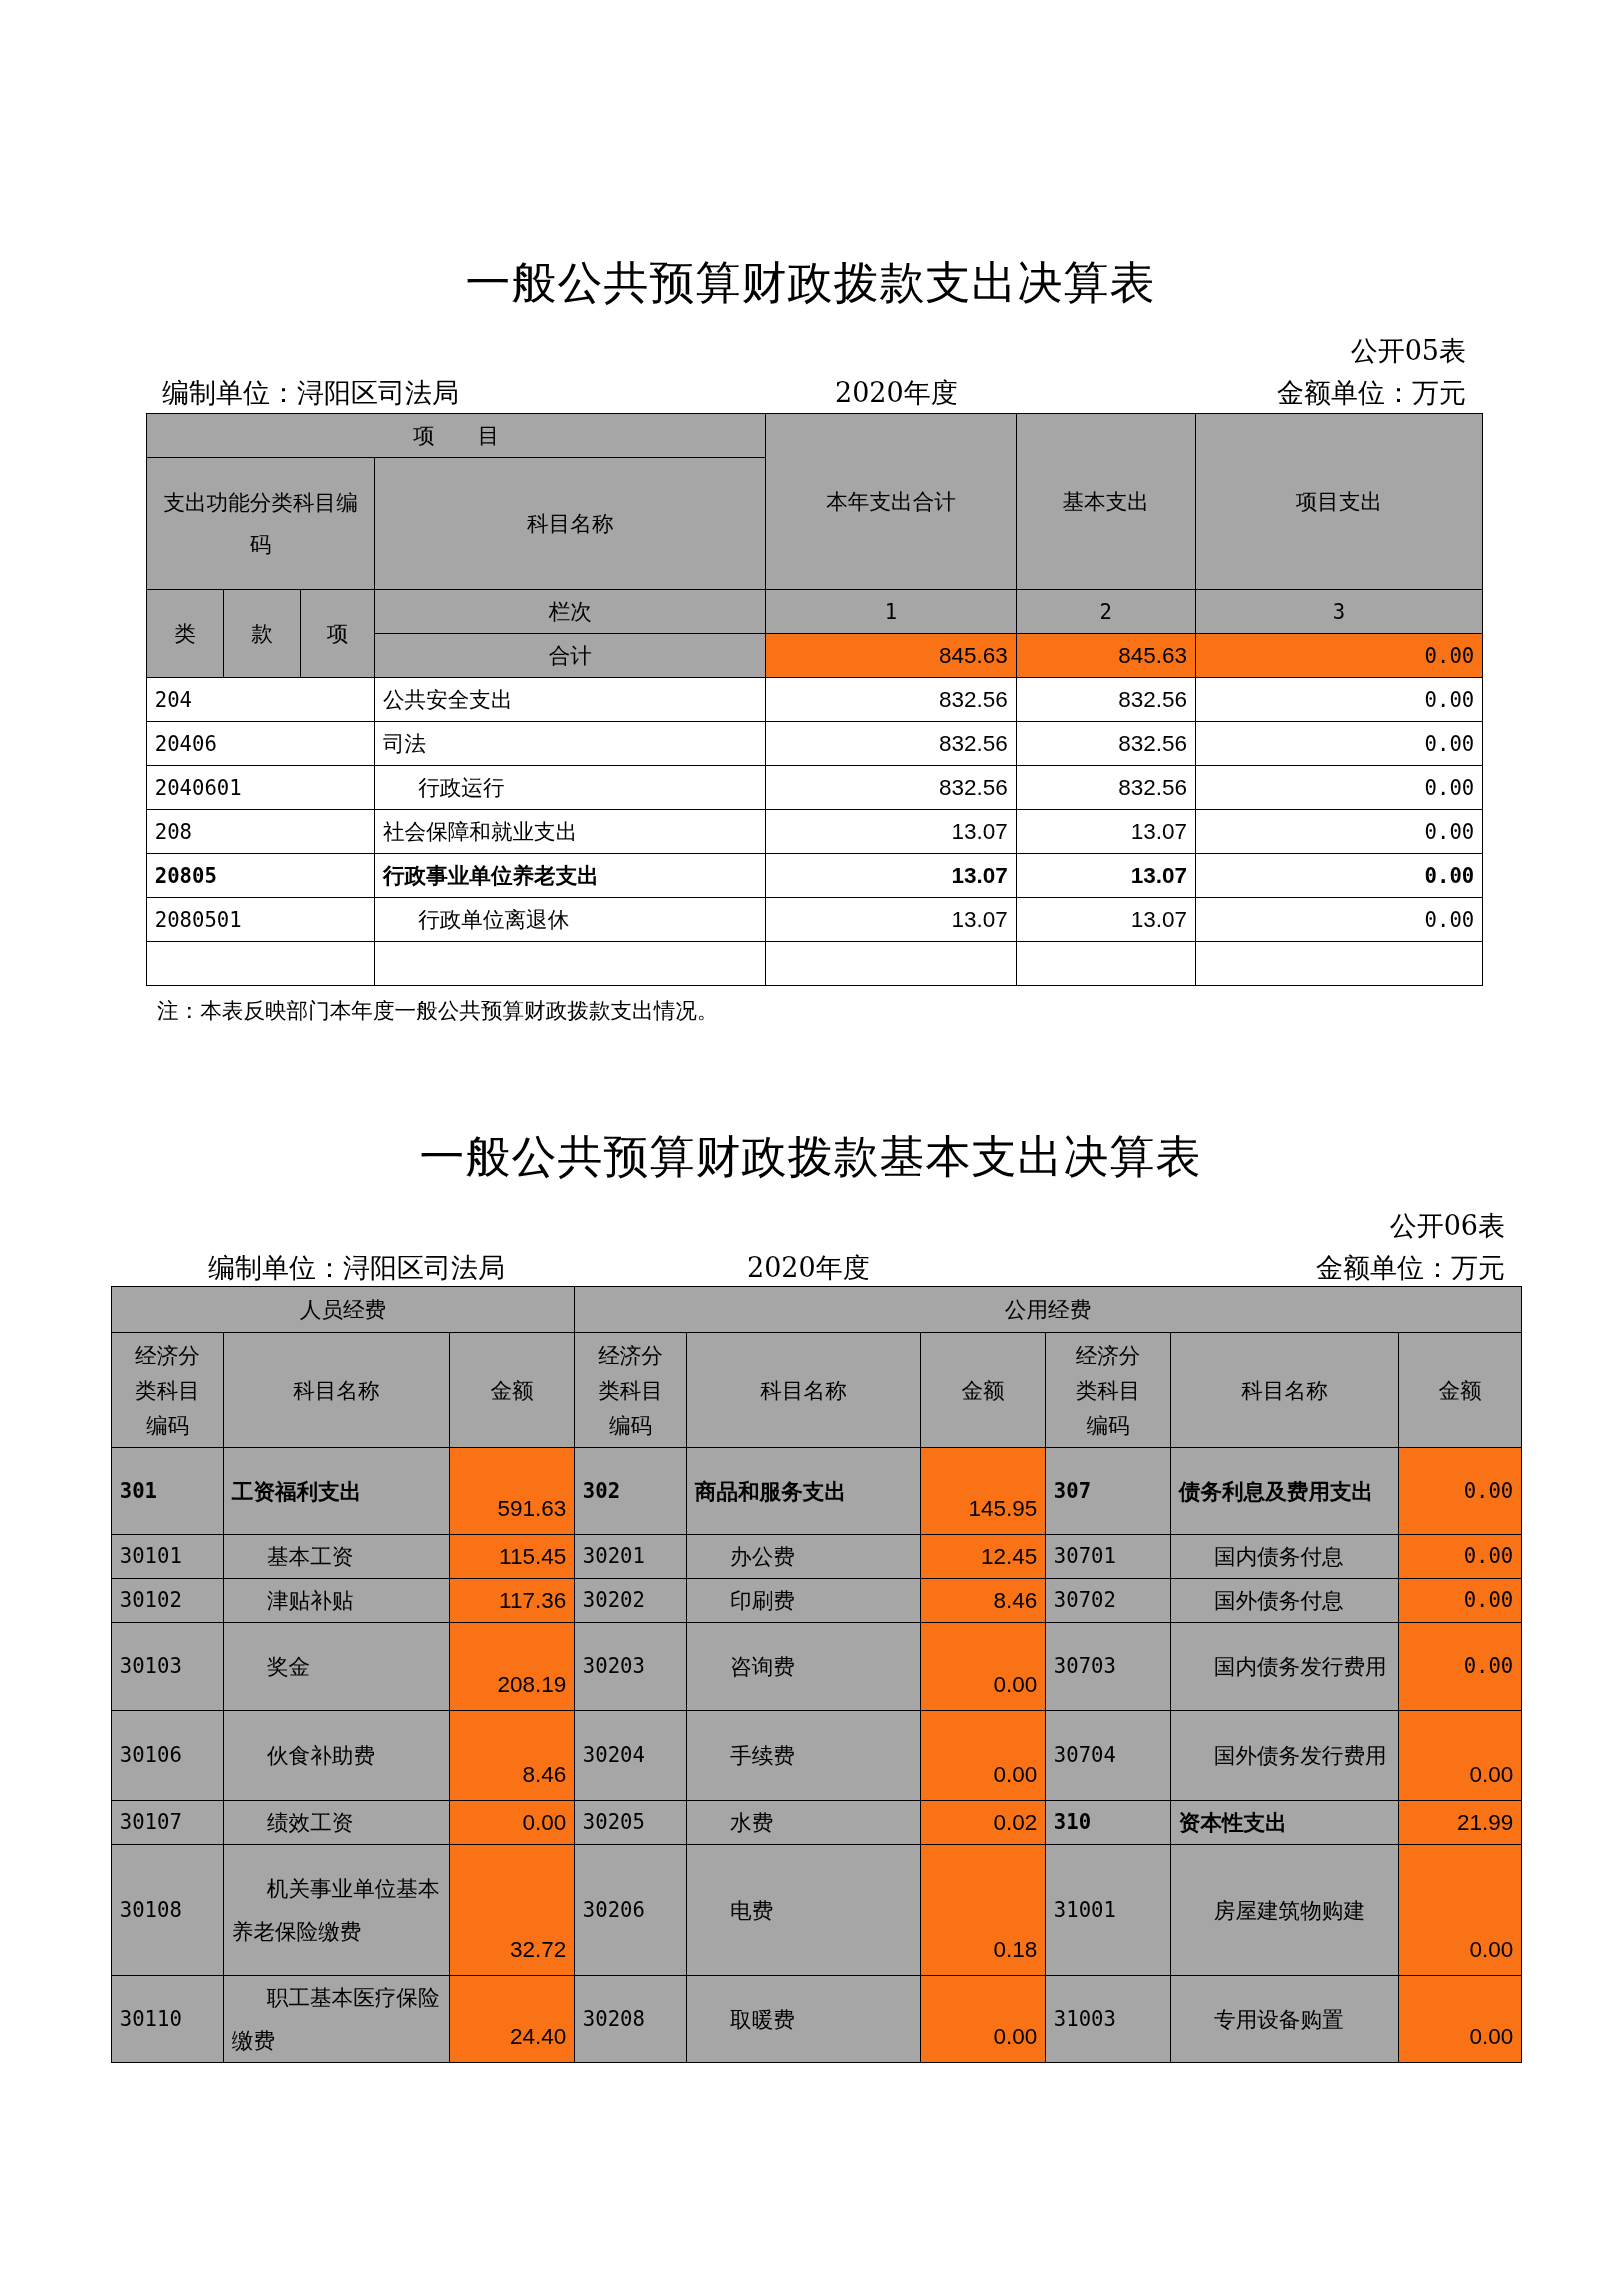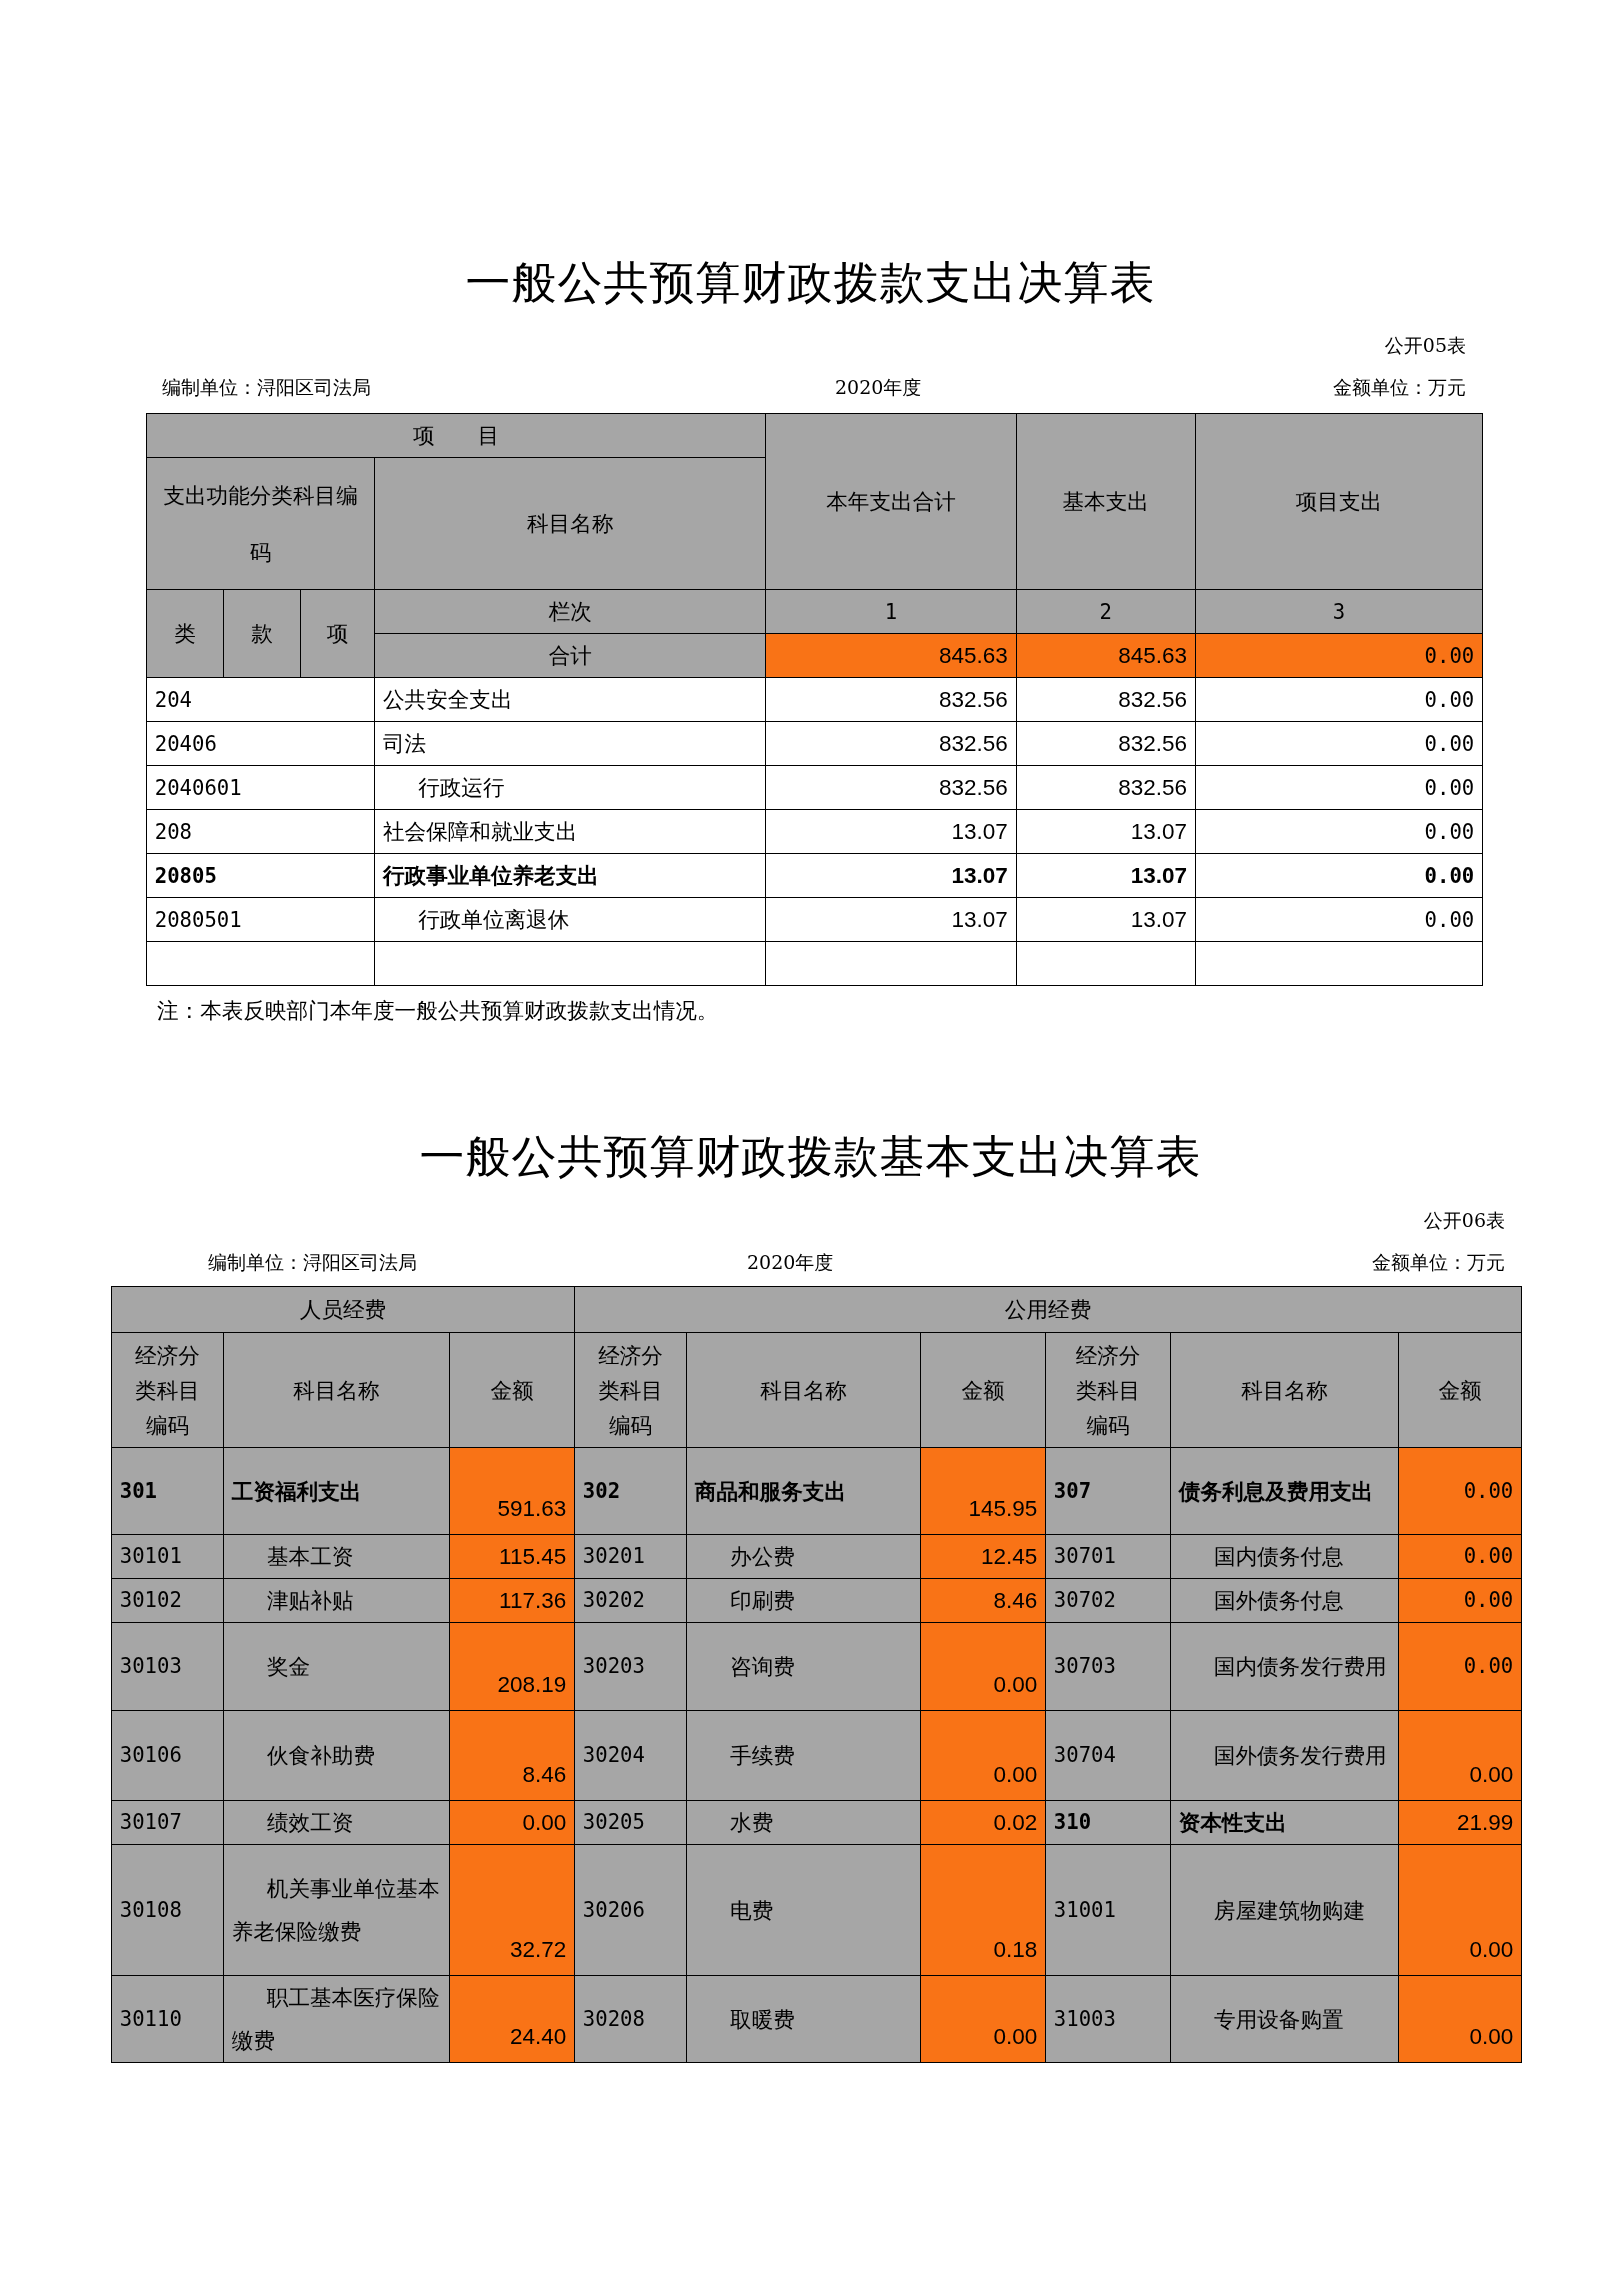--- a/index.html
+++ b/index.html
@@ -1,33 +1,33 @@
 <!DOCTYPE html>
 <html><head>
 <meta charset="utf-8">
 <style>
   html,body{margin:0;padding:0;background:#fff;}
   body{width:1621px;height:2293px;position:relative;overflow:hidden;
        font-family:"DejaVu Serif","Liberation Serif",serif;color:#000;}
   .title{position:absolute;left:0;width:1621px;text-align:center;font-size:45px;
          font-family:"DejaVu Sans","Liberation Sans",sans-serif;letter-spacing:1px;}
-  .meta{position:absolute;font-size:19px;white-space:nowrap;}
+  .meta{position:absolute;font-size:27px;white-space:nowrap;}
   table{position:absolute;border-collapse:collapse;table-layout:fixed;}
   td{border:1.5px solid #000;font-size:21.6px;padding:0 7.8px;overflow:hidden;}
   .g{background:#a6a6a6;}
   .w{background:#f97316;}
   .c{text-align:center;}
   .r{text-align:right;}
   .num{font-family:"Liberation Sans","DejaVu Sans",sans-serif;font-size:22.5px;}
   .numm{font-family:"DejaVu Sans Mono","Liberation Mono",monospace;font-size:20.6px;}
   .b{font-weight:bold;}
   .ind{padding-left:43px;}
   .bot{vertical-align:bottom;padding-bottom:3.9px;}
   .t2 td{line-height:43px;}
-  .wrap{line-height:57px;}
+  .wrap{line-height:42px;}
   .note{position:absolute;font-size:21.6px;}
 </style>
 </head>
 <body>
 
 <div class="title" style="top:253px;">一般公共预算财政拨款支出决算表</div>
 <div class="meta" style="right:155px;top:333px;">公开05表</div>
 <div class="meta" style="left:162px;top:375px;">编制单位：浔阳区司法局</div>
 <div class="meta" style="left:835px;top:375px;">2020年度</div>
 <div class="meta" style="right:155px;top:375px;">金额单位：万元</div>

